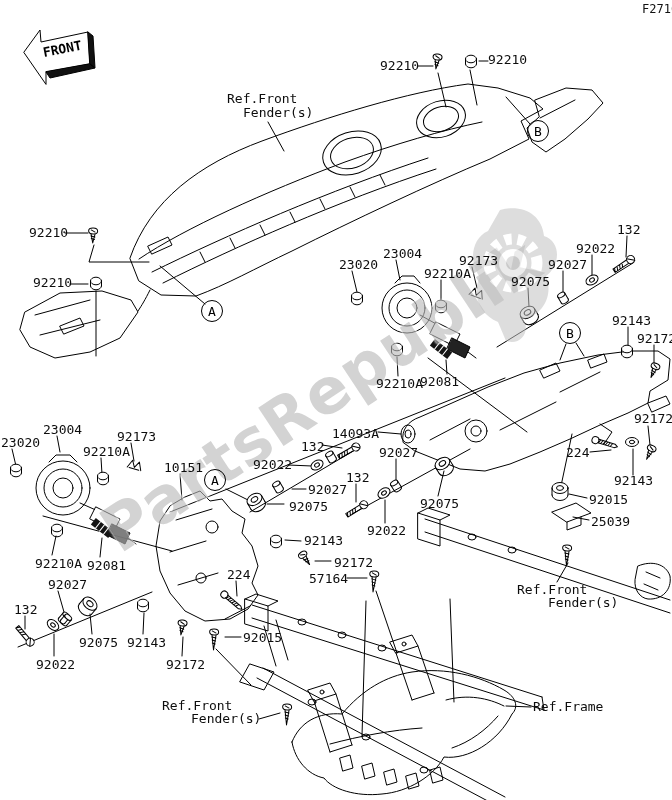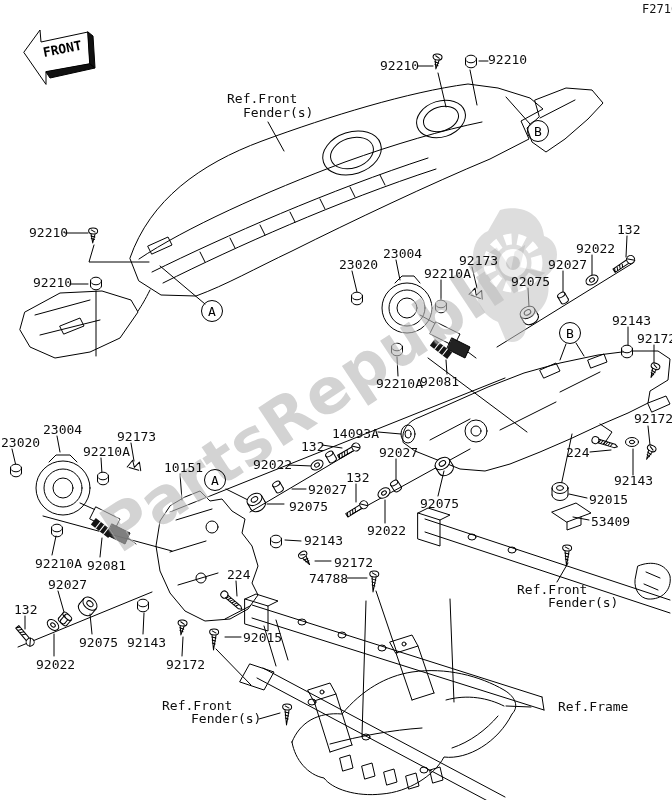--- a/index.html
+++ b/index.html
@@ -435,37 +435,37 @@
       <span class="plabel" style="left: 379px; top: 446px;">92027</span>
       <span class="plabel" style="left: 346px; top: 471px;">132</span>
       <span class="plabel" style="left: 308px; top: 483px;">92027</span>
       <span class="plabel" style="left: 289px; top: 500px;">92075</span>
       <span class="plabel" style="left: 367px; top: 524px;">92022</span>
       <span class="plabel" style="left: 420px; top: 497px;">92075</span>
       <span class="plabel" style="left: 566px; top: 446px;">224</span>
       <span class="plabel" style="left: 634px; top: 412px;">92172</span>
       <span class="plabel" style="left: 614px; top: 474px;">92143</span>
       <span class="plabel" style="left: 589px; top: 493px;">92015</span>
-      <span class="plabel" style="left: 591px; top: 515px;">53409</span>
+      <span class="plabel" style="left: 591px; top: 515px;">25039</span>
       <span class="plabel" style="left: 35px; top: 557px;">92210A</span>
       <span class="plabel" style="left: 87px; top: 559px;">92081</span>
       <span class="plabel" style="left: 48px; top: 578px;">92027</span>
       <span class="plabel" style="left: 227px; top: 568px;">224</span>
       <span class="plabel" style="left: 304px; top: 534px;">92143</span>
       <span class="plabel" style="left: 334px; top: 556px;">92172</span>
-      <span class="plabel" style="left: 309px; top: 572px;">74788</span>
+      <span class="plabel" style="left: 309px; top: 572px;">57164</span>
       <span class="plabel" style="left: 14px; top: 603px;">132</span>
       <span class="plabel" style="left: 36px; top: 658px;">92022</span>
       <span class="plabel" style="left: 79px; top: 636px;">92075</span>
       <span class="plabel" style="left: 127px; top: 636px;">92143</span>
       <span class="plabel" style="left: 166px; top: 658px;">92172</span>
       <span class="plabel" style="left: 243px; top: 631px;">92015</span>
       <span class="plabel" style="left: 162px; top: 699px;">Ref.Front</span>
       <span class="plabel" style="left: 191px; top: 712px;">Fender(s)</span>
       <span class="plabel" style="left: 517px; top: 583px;">Ref.Front</span>
       <span class="plabel" style="left: 548px; top: 596px;">Fender(s)</span>
-      <span class="plabel" style="left: 558px; top: 700px;">Ref.Frame</span>
+      <span class="plabel" style="left: 533px; top: 700px;">Ref.Frame</span>
       <div class="callout" style="left: 201px; top: 300px;">A</div>
       <div class="callout" style="left: 527px; top: 120px;">B</div>
       <div class="callout" style="left: 559px; top: 322px;">B</div>
       <div class="callout" style="left: 204px; top: 469px;">A</div>
     </div>
 </div>
 
 </body></html>

